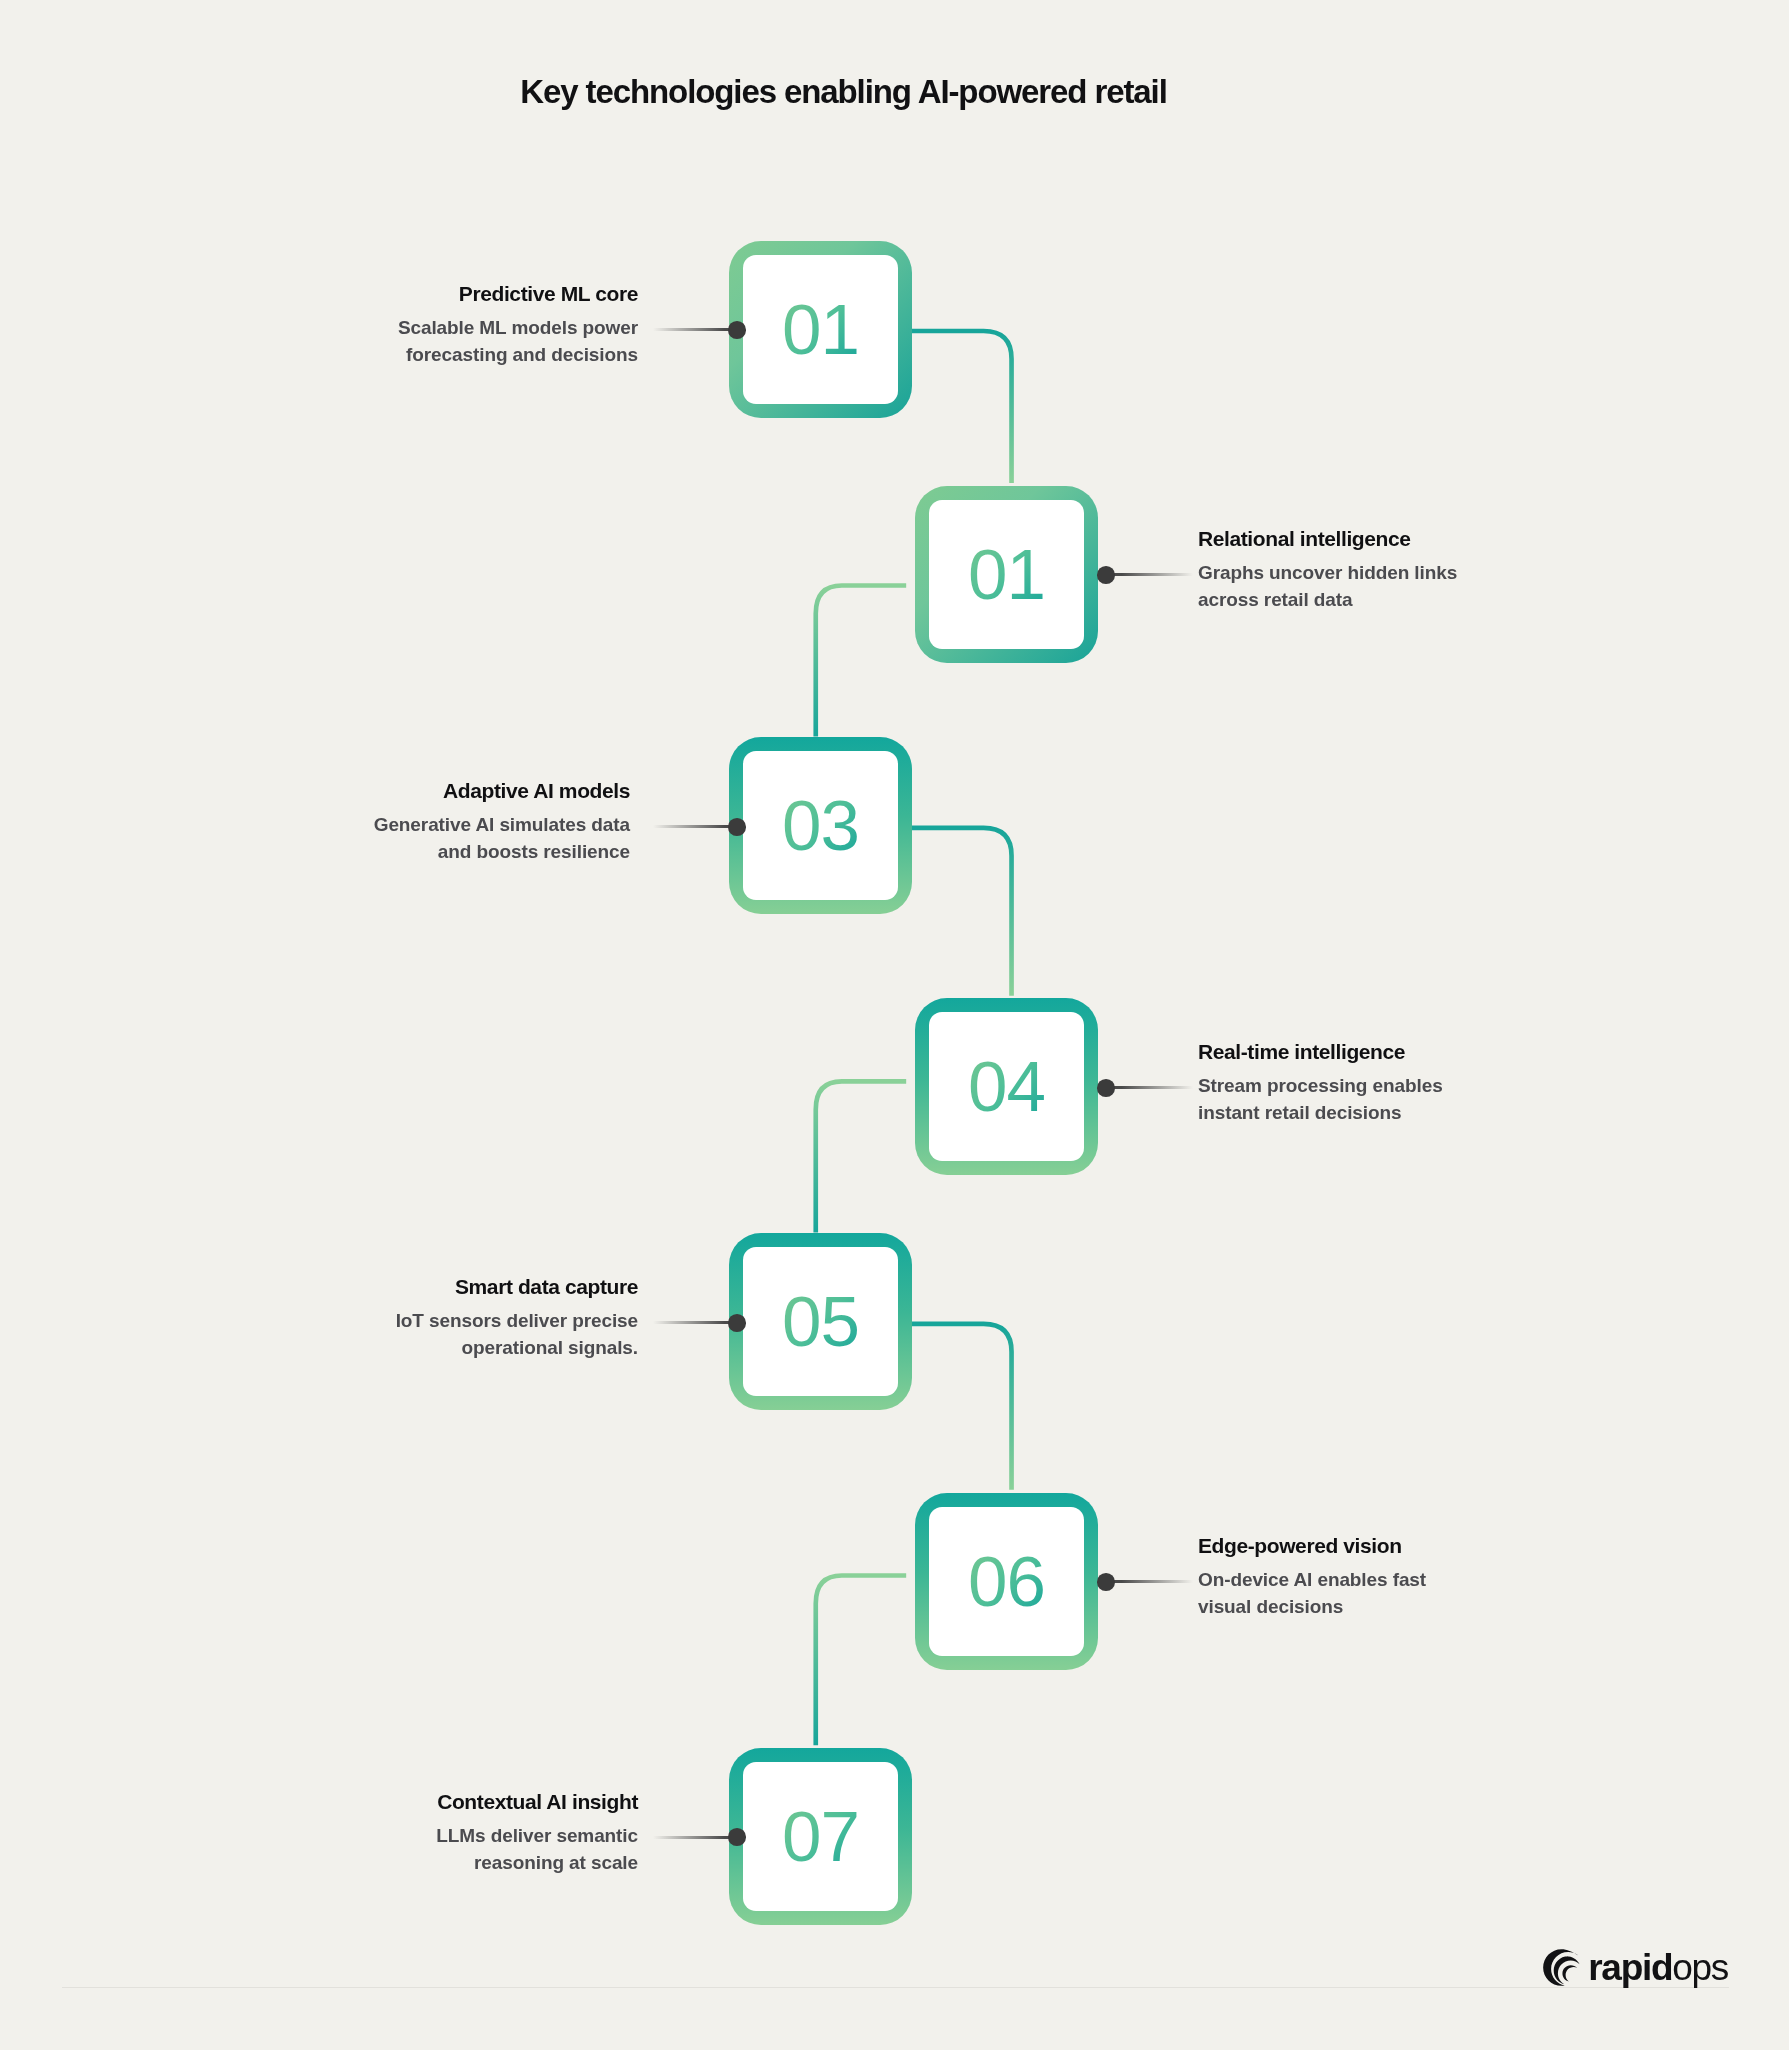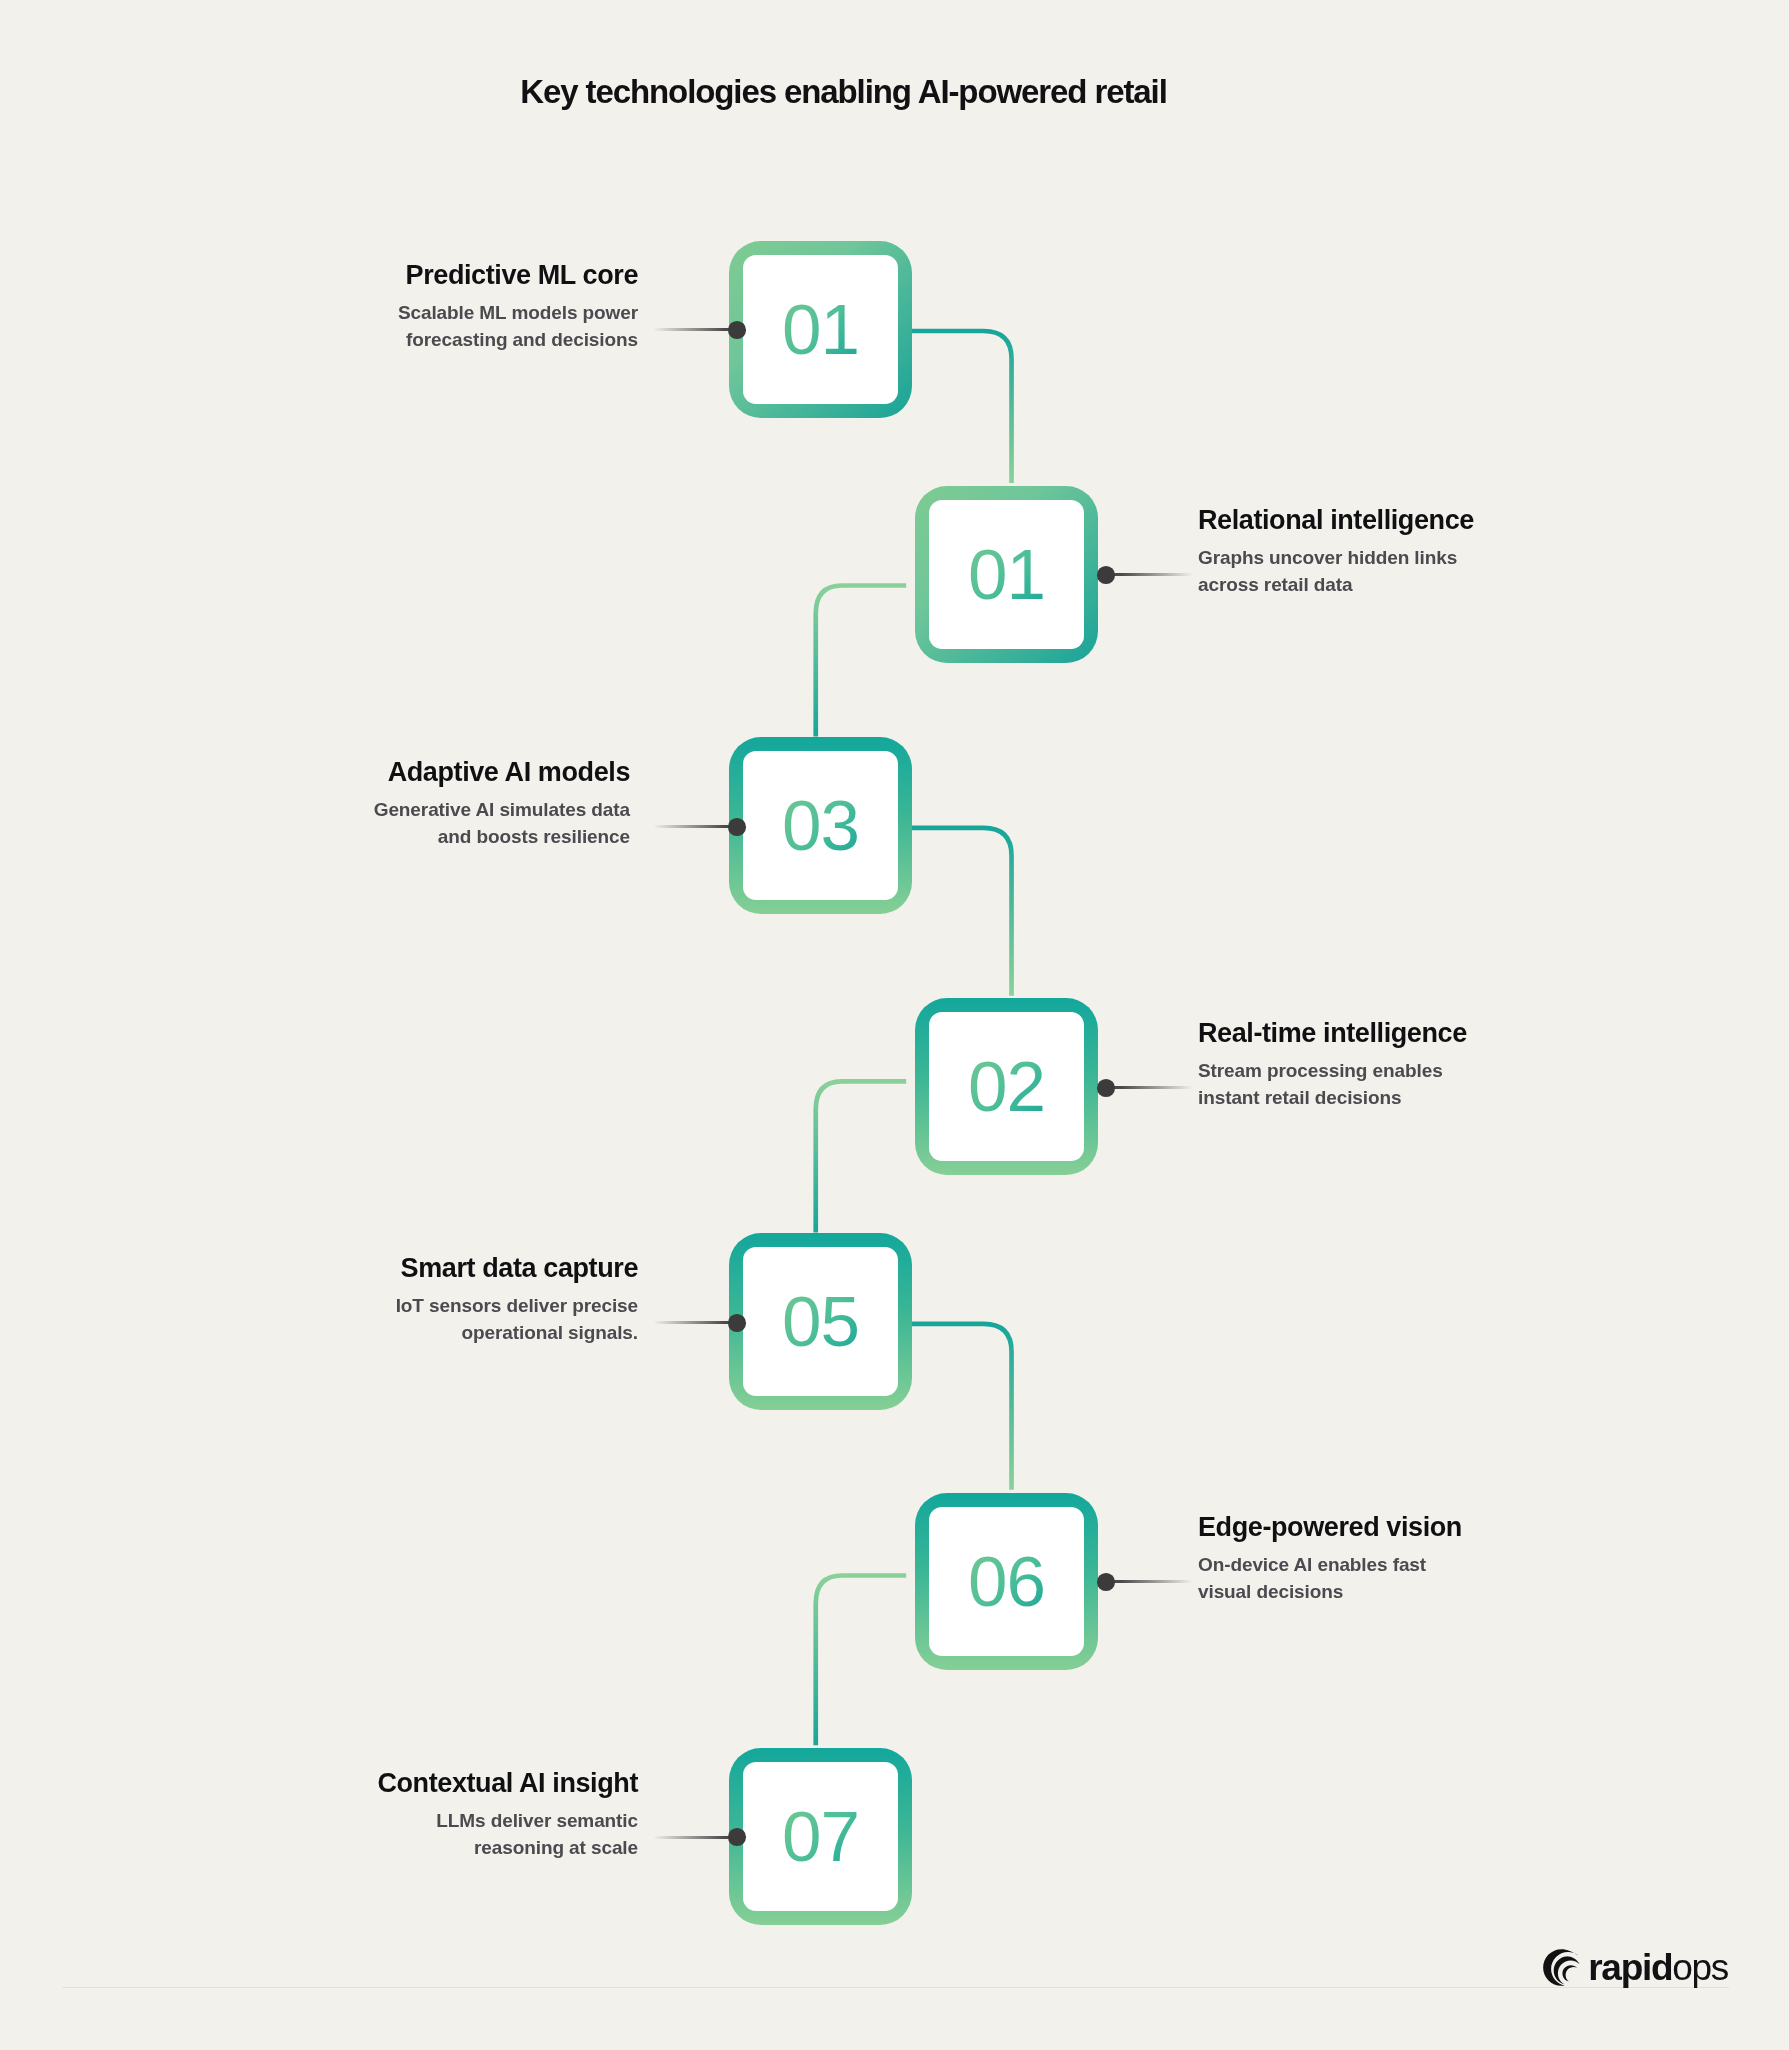--- a/index.html
+++ b/index.html
@@ -81,26 +81,27 @@
 
   
   .label{
     position:absolute;
     width:438px;
     z-index:3;
   }
   .label.l { text-align:right; }
   .label.r { text-align:left; }
   .label-title{
-    font-size:27px;
+    font-size:21px;
     font-weight:700;
     color:#101012;
     letter-spacing:-0.4px;
     line-height:1.2;
     margin-bottom:8.4px;
+    margin-top:22px;
   }
   .label-desc{
     font-size:19px;
     font-weight:700;
     color:#4b4b4f;
     line-height:1.42;
     letter-spacing:-0.1px;
   }
 
   
@@ -195,21 +196,21 @@
 <div class="leader left" style="left:653px; top:825px; width:84px;"></div>
 <div class="dot" style="left:728px; top:818px;"></div>
 <div class="label l" style="left:192px; top:756px;">
   <div class="label-title">Adaptive AI models</div>
   <div class="label-desc">Generative AI simulates data</div>
   <div class="label-desc">and boosts resilience</div>
 </div>
 
 <div class="node g-down" style="left:915px; top:998px;">
   <div class="node-inner">
-    <div class="node-num">02</div>
+    <div class="node-num">04</div>
   </div>
 </div>
 <div class="leader right" style="left:1109px; top:1086px; width:84px;"></div>
 <div class="dot" style="left:1097px; top:1079px;"></div>
 <div class="label r" style="left:1198px; top:1017px;">
   <div class="label-title">Real-time intelligence</div>
   <div class="label-desc">Stream processing enables</div>
   <div class="label-desc">instant retail decisions</div>
 </div>
 

